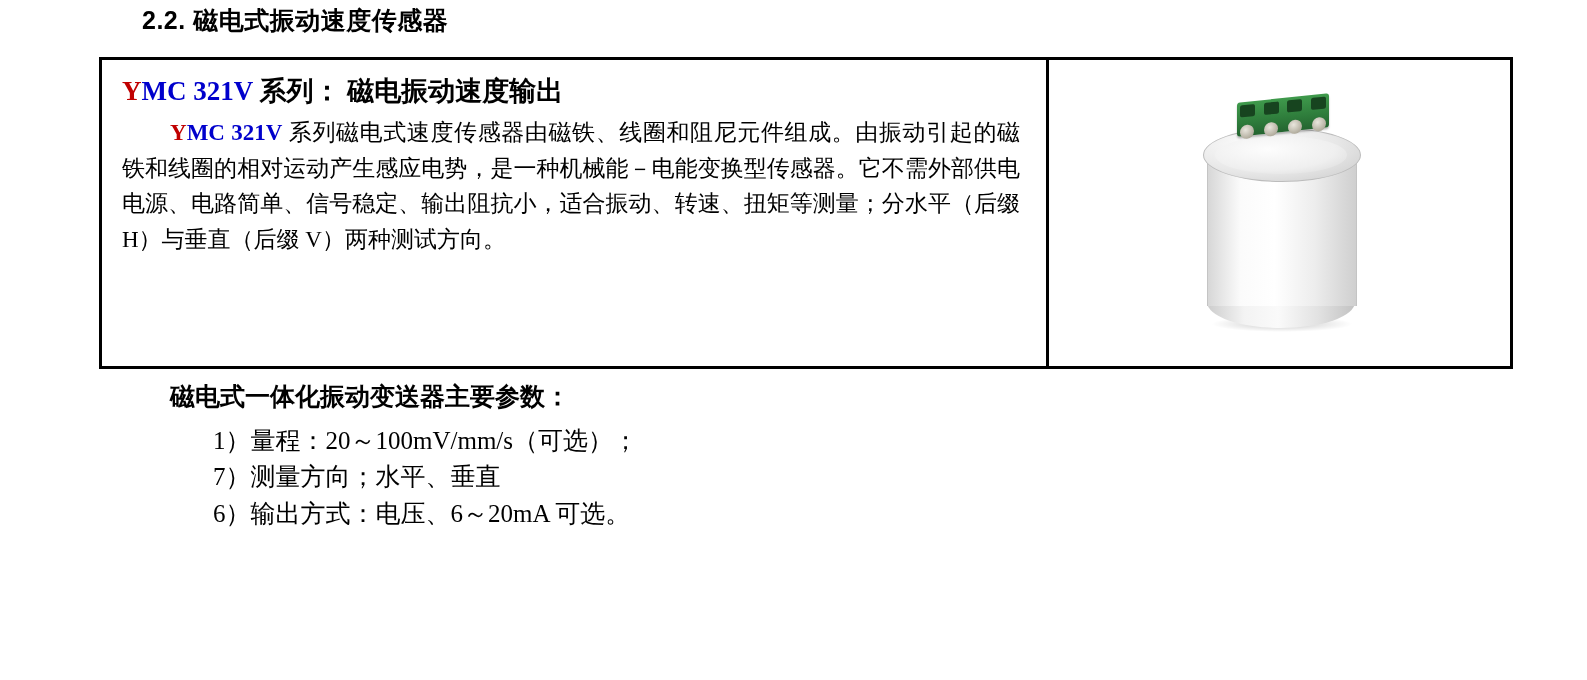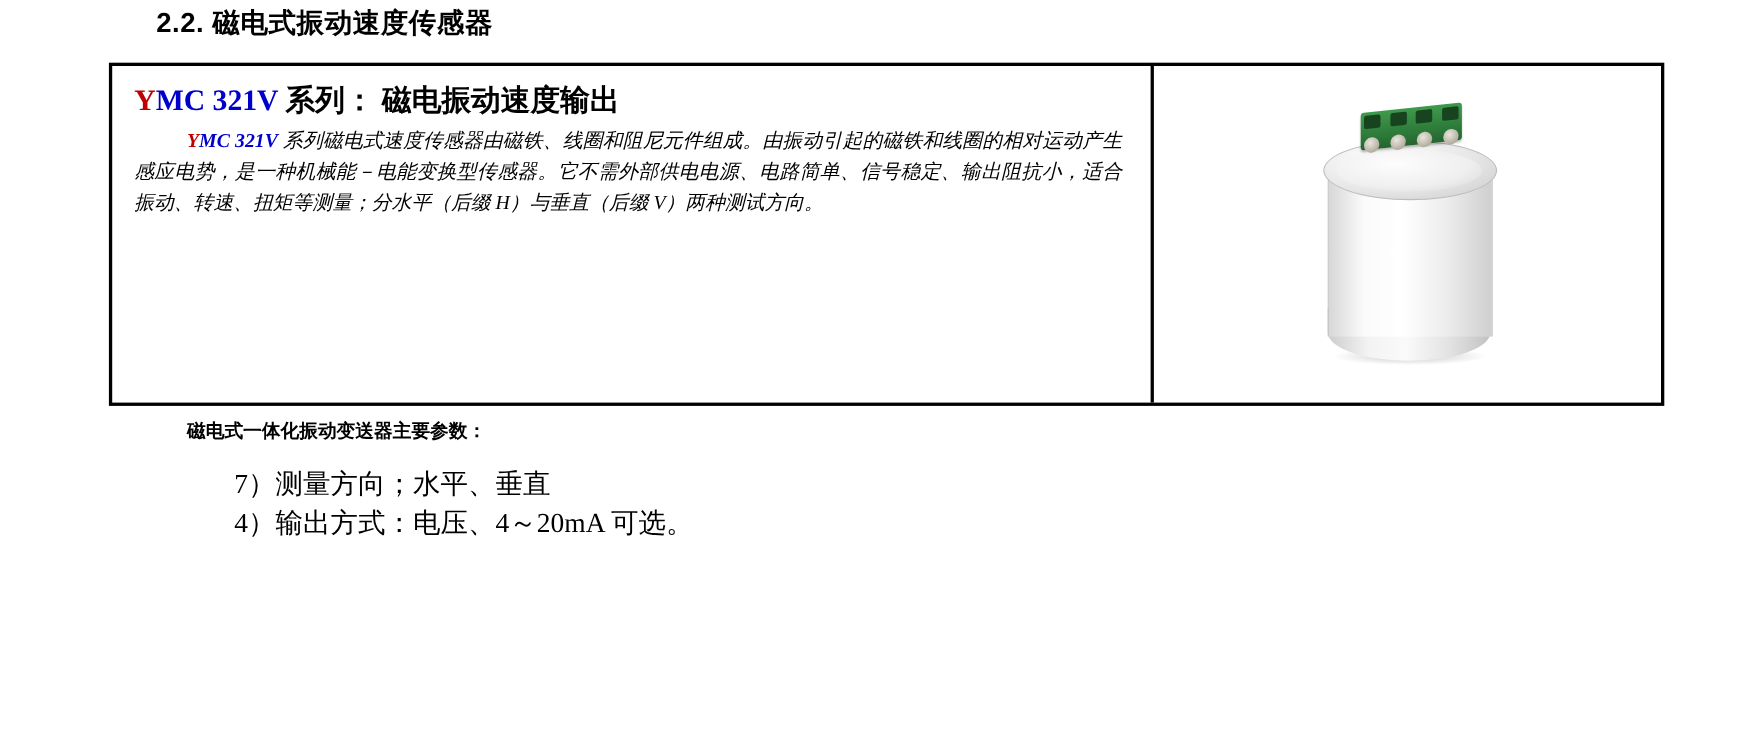--- a/index.html
+++ b/index.html
@@ -65,26 +65,25 @@
     white-space: nowrap;
     margin: 0 0 2px 0;
     line-height: 1.3;
   }
   .model-title .ymc-y { color: #c00000; }
   .model-title .ymc-mc { color: #0000cc; }
   .model-title .title-rest { color: #000000; }
 
   .desc {
     font-family: "Liberation Serif", serif;
-    font-size: 18px;
+    font-size: 23px;
     line-height: 1.55;
     text-align: justify;
     text-justify: inter-ideograph;
     margin: 6px 0 0 0;
-    font-style: italic;
   }
   .desc .indent { display: inline-block; width: 48px; }
   .desc .ymc-y { color: #c00000; font-weight: bold; }
   .desc .ymc-mc { color: #0000cc; font-weight: bold; }
 
   
   .sensor-wrap {
     position: absolute;
     left: 0; right: 0; top: 0; bottom: 0;
     display: flex;
@@ -192,21 +191,21 @@
     border-radius: 50%;
   }
 
   
   .params-title {
     position: absolute;
     left: 170px;
     top: 380px;
     font-family: "Liberation Sans", sans-serif;
     font-weight: bold;
-    font-size: 17px;
+    font-size: 25px;
     white-space: nowrap;
   }
   .params-list {
     position: absolute;
     left: 213px;
     top: 423px;
     margin: 0;
     padding: 0;
     list-style: none;
   }
@@ -259,17 +258,18 @@
           </div>
         </div>
       </div>
     </div>
 
   </div>
 
   <div class="params-title">磁电式一体化振动变送器主要参数：</div>
 
   <ul class="params-list">
+    <li>1）量程：20～100mV/mm/s（可选）；</li>
     <li>7）测量方向；水平、垂直</li>
-    <li>4）输出方式：电压、4～20mA 可选。</li>
+    <li>6）输出方式：电压、6～20mA 可选。</li>
   </ul>
 
 </div>
 
 </body></html>

